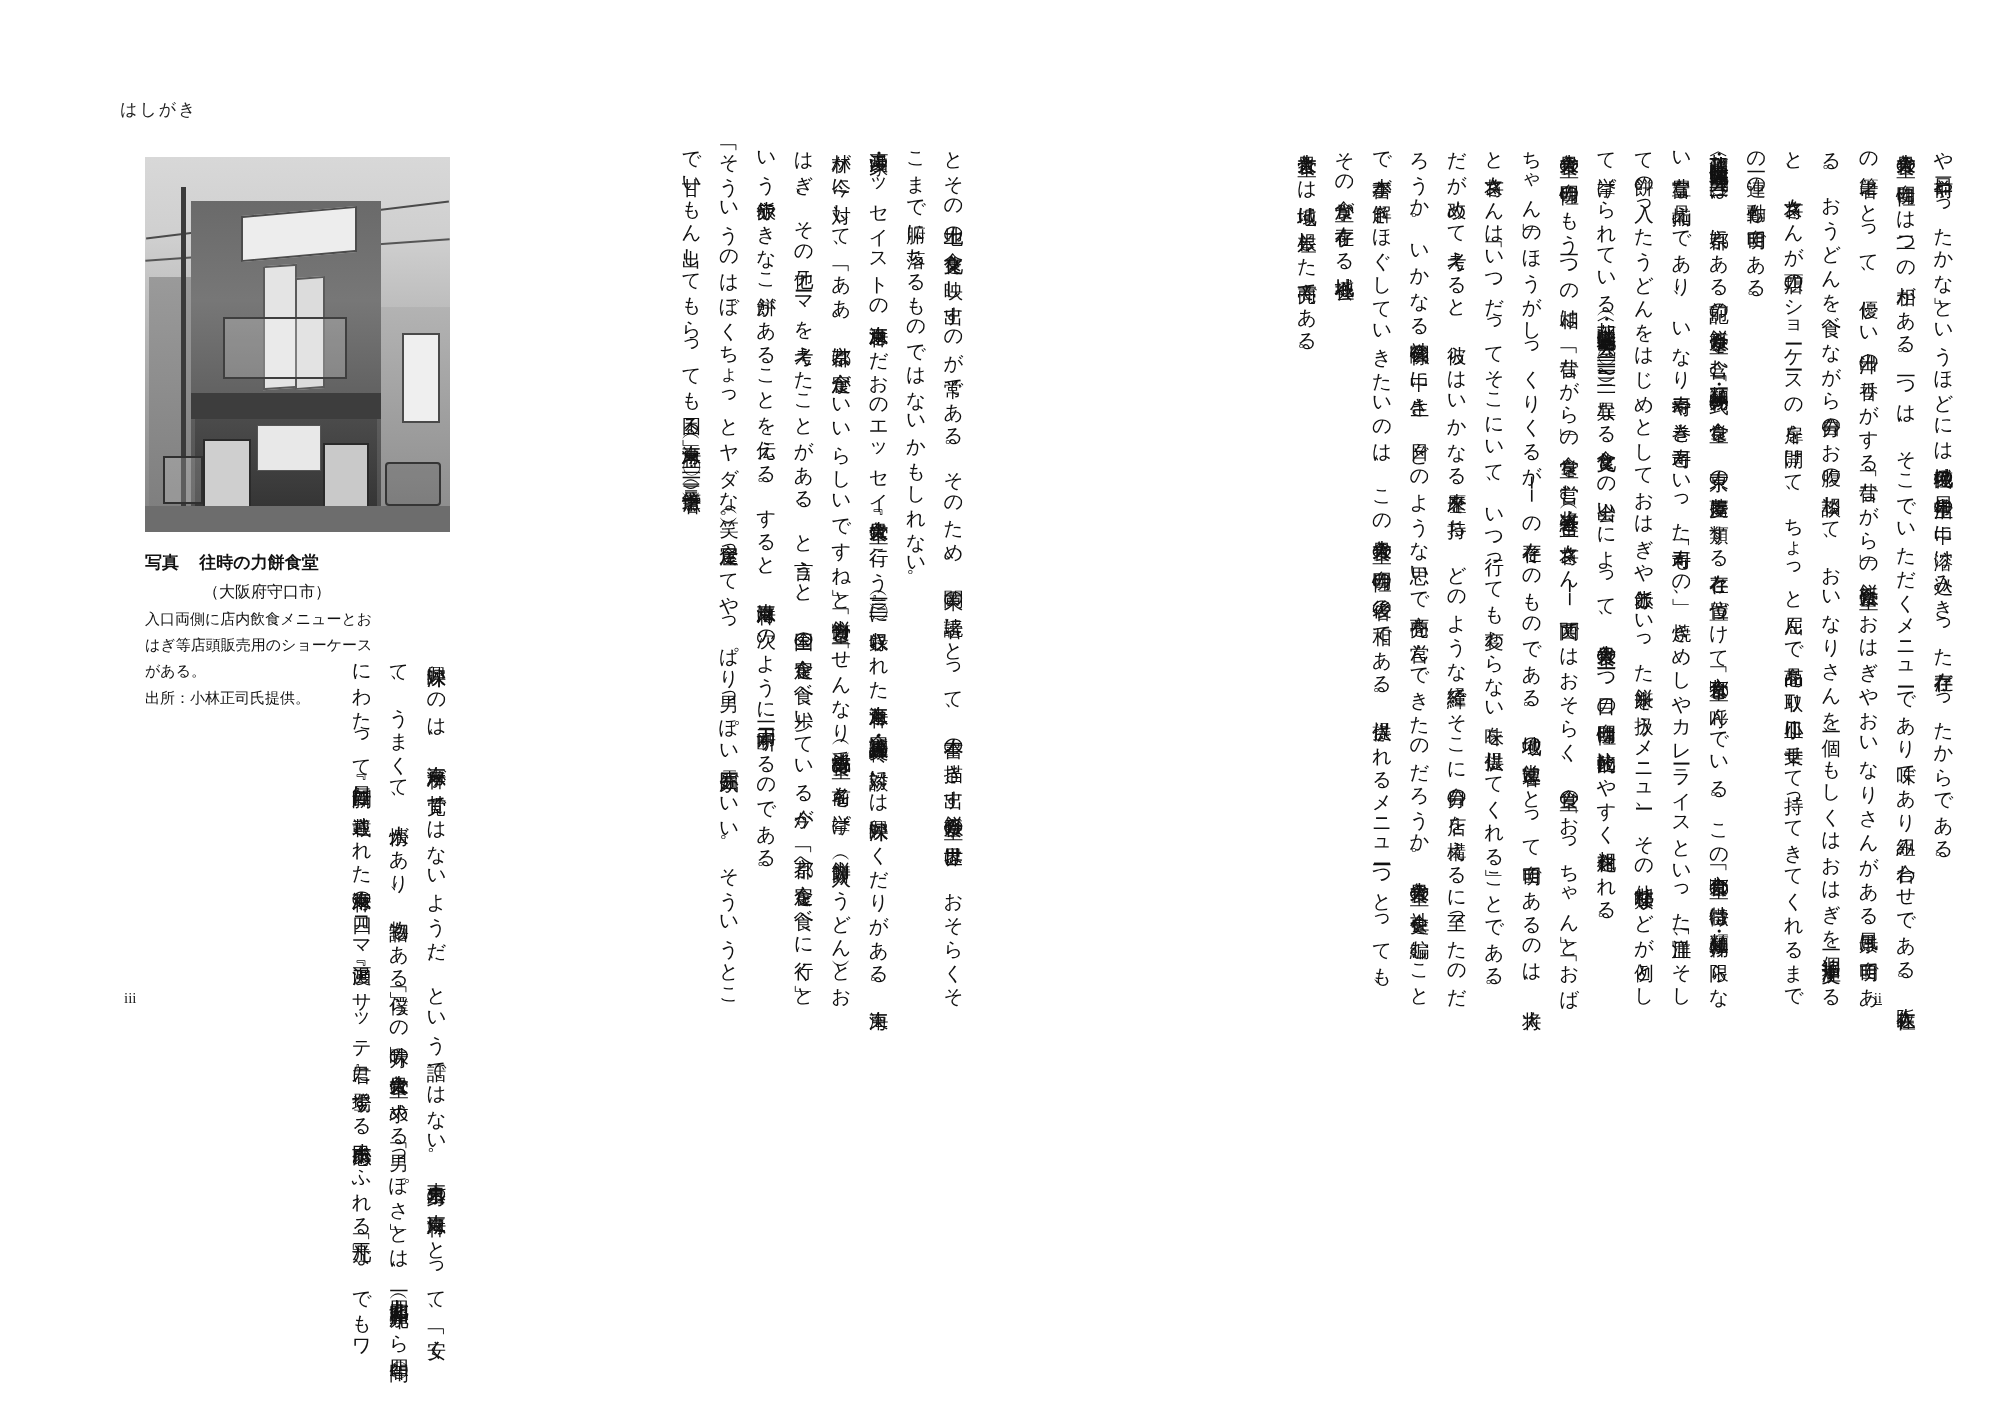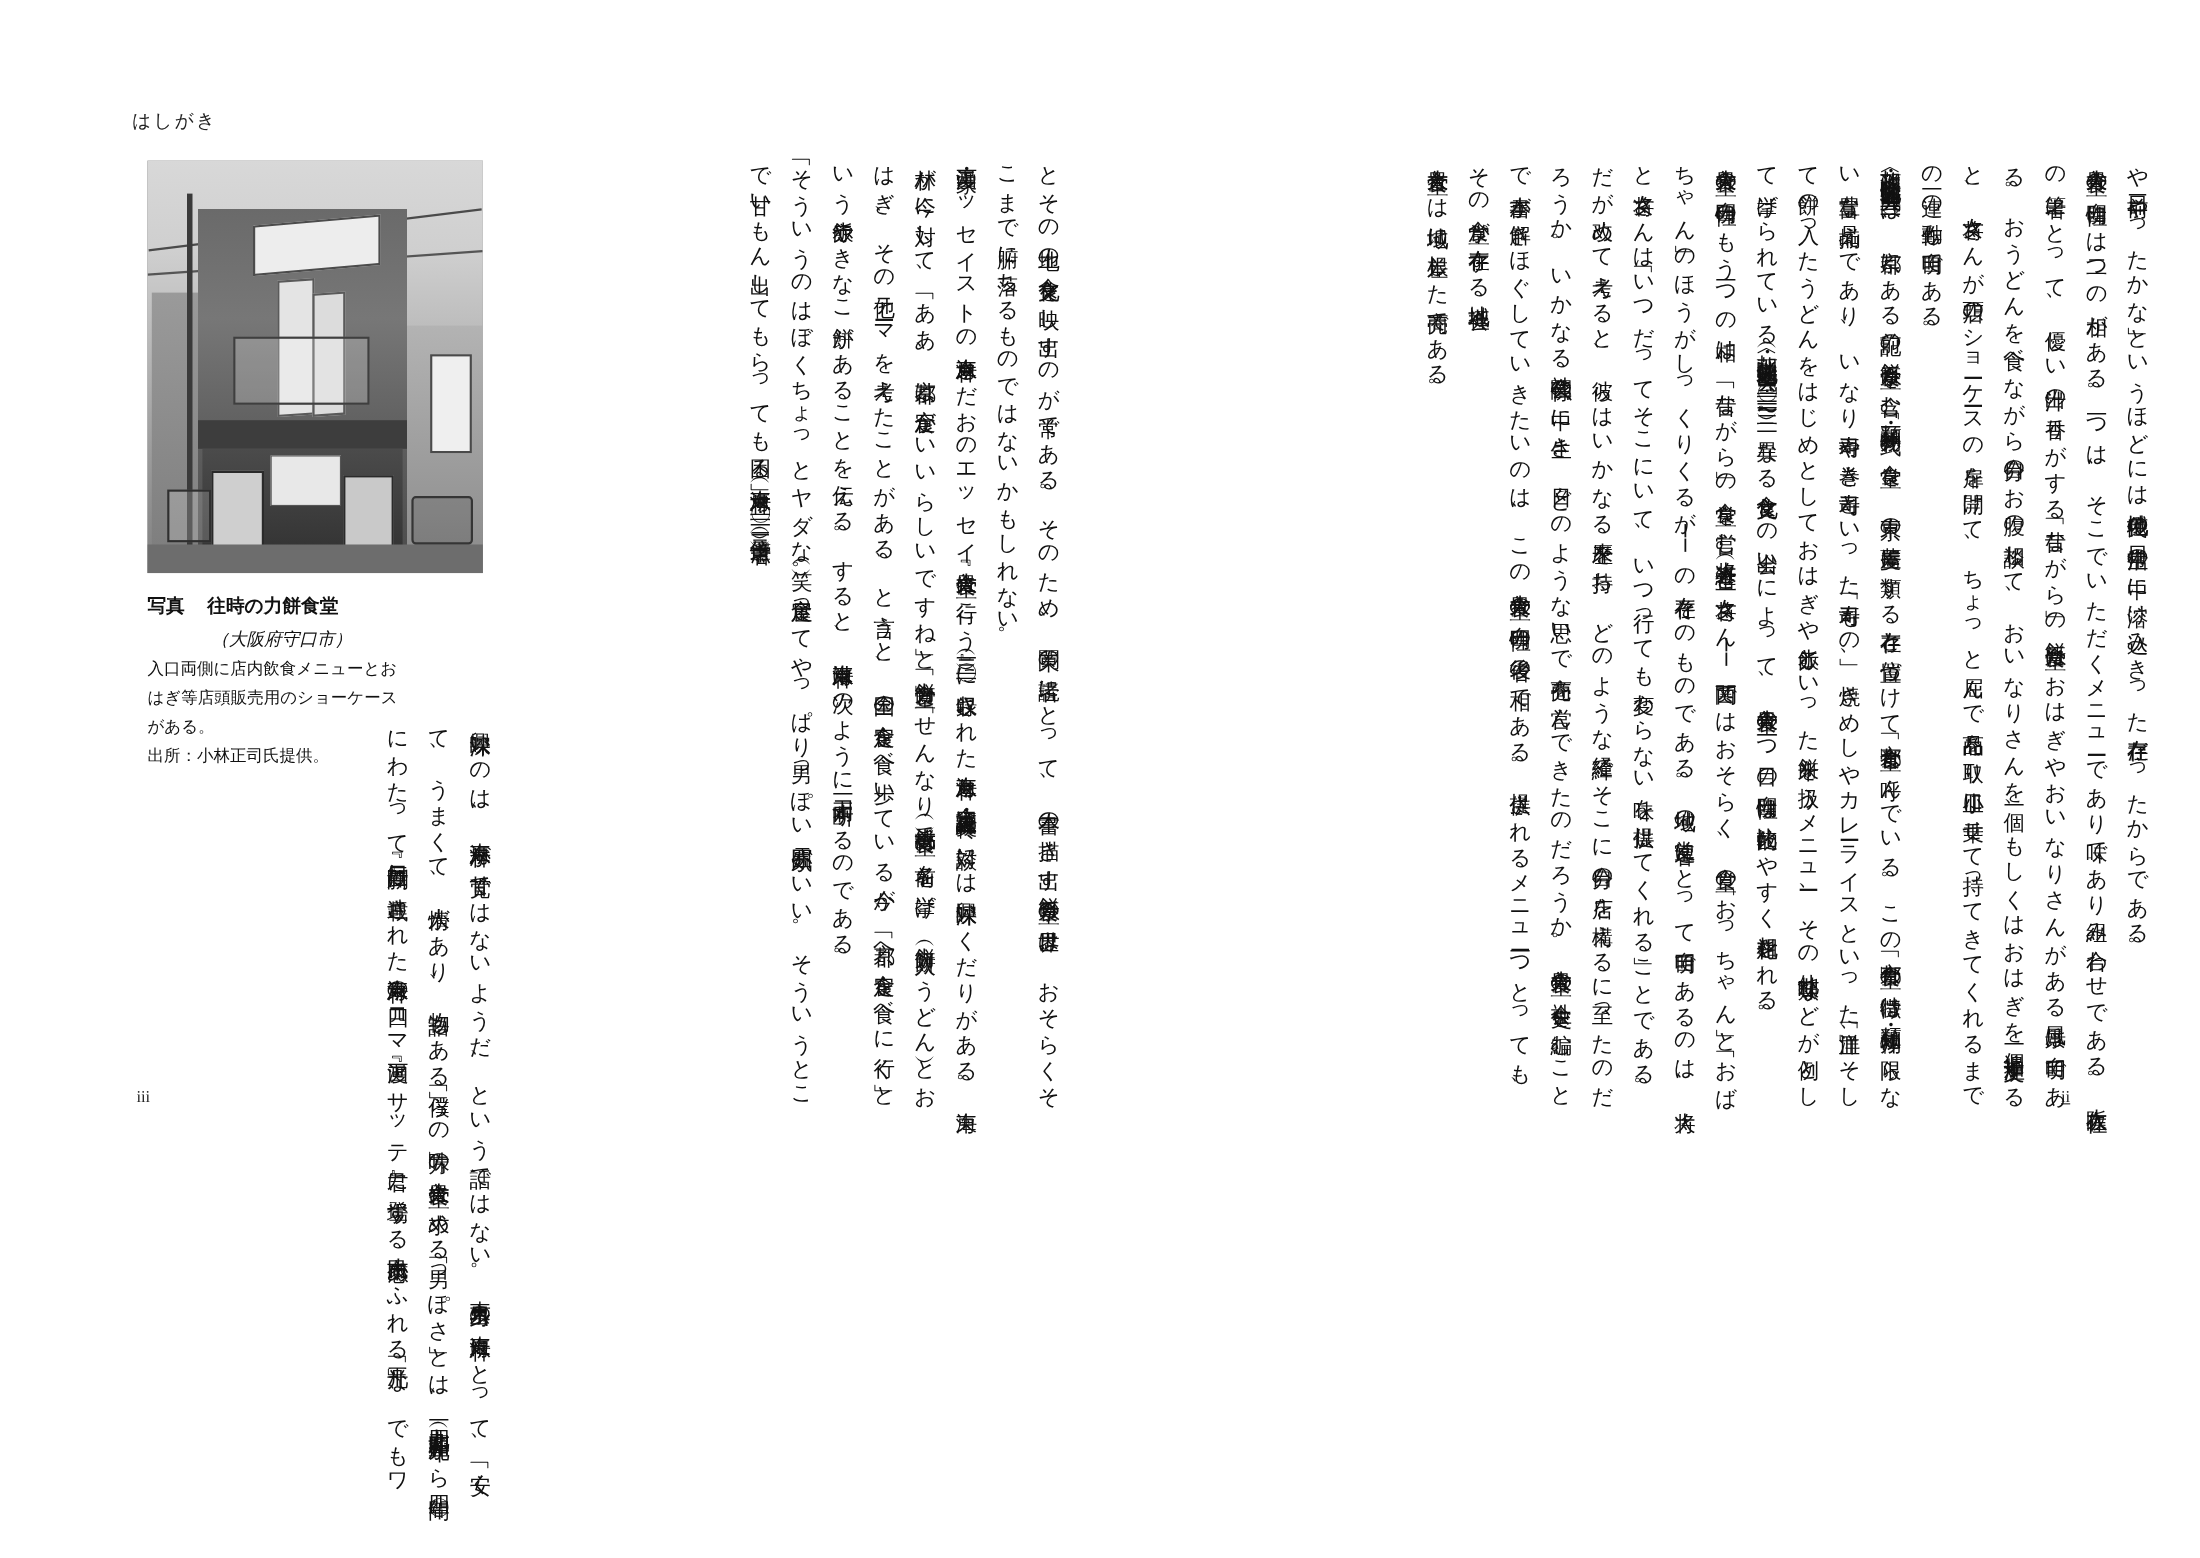--- a/index.html
+++ b/index.html
@@ -104,21 +104,21 @@
     color: #111;
     text-align: left;
   }
   .cap-title {
     font-weight: bold;
     font-size: 17px;
   }
   .cap-line {
     display: block;
   }
-  .cap-indent { padding-left: 58px; display: block; font-style: italic; }
+  .cap-indent { padding-left: 58px; display: block; }
   .cap-note { display: block; font-size: 15px; }
 
   
   .ph-sky {
     position: absolute; left: 0; top: 0; width: 100%; height: 100%;
     background: linear-gradient(180deg,#d8d8d8 0%, #cfcfcf 22%, #bdbdbd 40%, #9d9d9d 70%, #7f7f7f 100%);
   }
   .ph-bldg {
     position: absolute; left: 46px; top: 44px; width: 190px; height: 331px;
     background: linear-gradient(180deg,#6a6a6a 0%, #777 30%, #5f5f5f 62%, #4a4a4a 100%);
@@ -201,21 +201,21 @@
 <body>
 
 <div class="spread">
 
   <div class="page page-left">
 
     <div class="running-head" style="left: 120px; top: 98px;">はしがき</div>
 
     <div class="folio" style="left: 124px; top: 990px;">iii</div>
 
-    <figure class="figure" style="margin:6px;">
+    <figure class="figure" style="margin:17px;">
       <div class="figure-img">
         <div class="ph-sky"></div>
         <div class="ph-wire1"></div>
         <div class="ph-wire2"></div>
         <div class="ph-bldg-left"></div>
         <div class="ph-bldg-right"></div>
         <div class="ph-bldg"></div>
         <div class="ph-sign"></div>
         <div class="ph-banner"></div>
         <div class="ph-banner2"></div>

